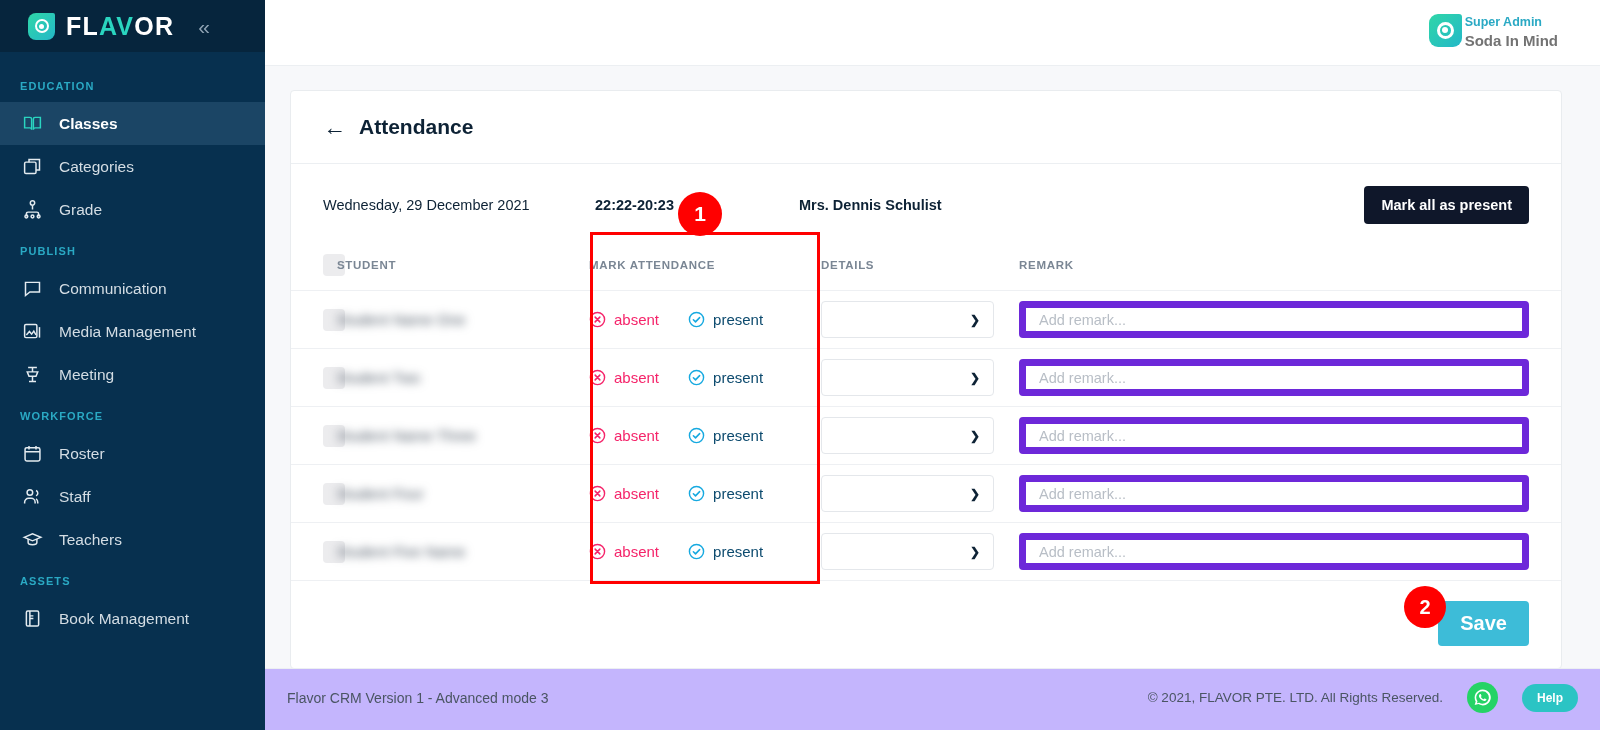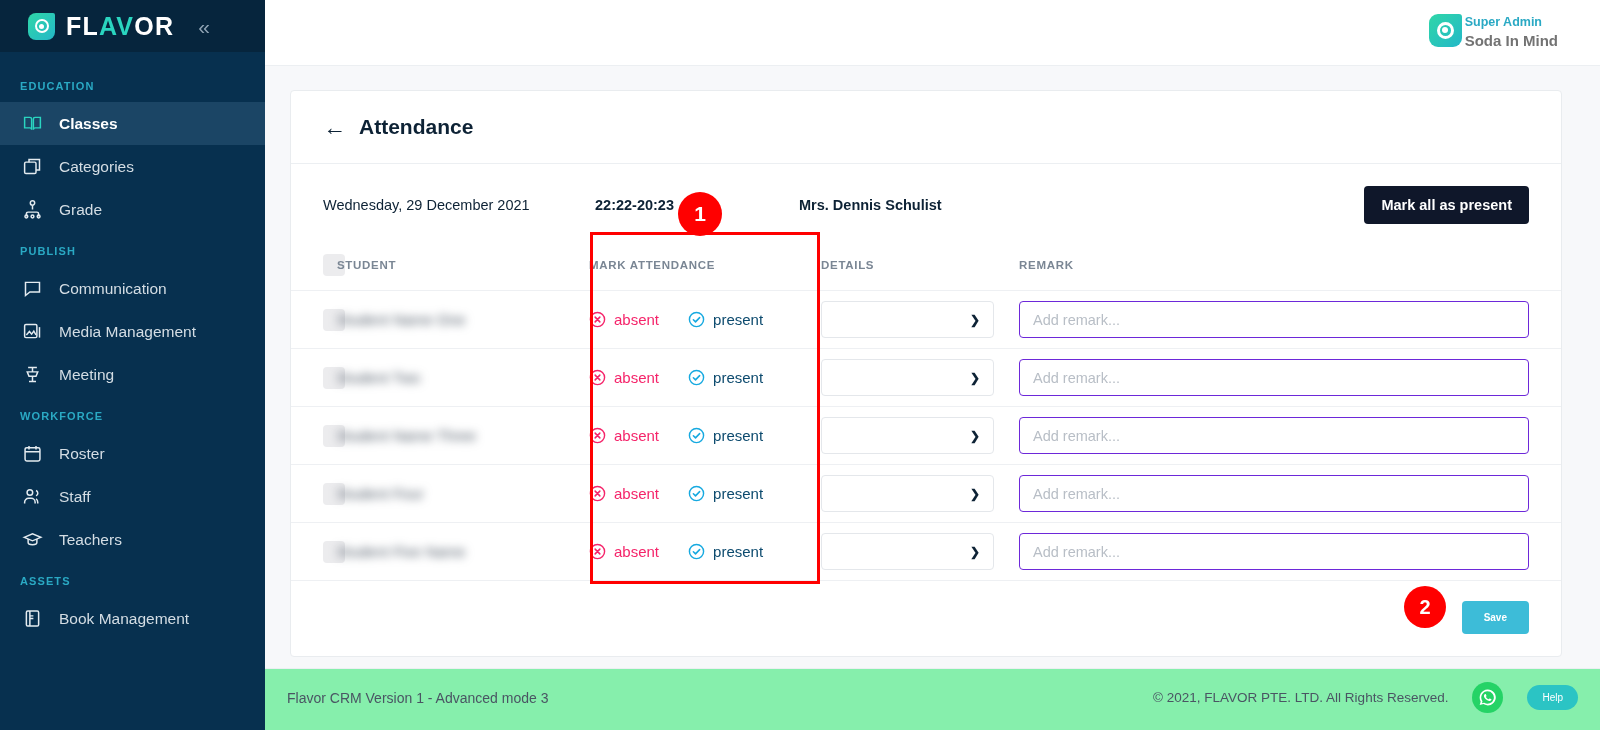--- a/index.html
+++ b/index.html
@@ -135,51 +135,51 @@
   .mark-opt.present { color: #0c4a6e; text-align: center; }
   .mark-opt svg { width: 17px; height: 17px; }
 
   .det-select {
     width: 173px; height: 37px; border: 1px solid #e4e7eb; border-radius: 4px;
     background: #fff; display: flex; align-items: center; justify-content: flex-end;
     padding-right: 13px; cursor: pointer;
   }
   .det-select .chev { color: #0d2235; font-size: 12px; font-weight: 700; line-height: 1;}
   .rem-input {
-    width: 100%; height: 37px; border: 1px solid #6d28d9; border-radius: 4px;
+    width: 100%; height: 37px; border: 7px solid #6d28d9; border-radius: 4px;
     background: #fff; padding: 0 13px; font-size: 14.5px; color: #0d2235;
     font-family: "Liberation Sans", sans-serif; outline: none;
   }
   .rem-input::placeholder { color: #b8bec6; }
   .rem-cell { padding-right: 32px !important; }
 
   .save-row { display: flex; justify-content: flex-end; align-items: center; padding: 20px 32px 22px 0; }
   .save-btn {
     background: #3dbcd8; color: #fff; border: none; border-radius: 4px;
-    padding: 11px 22px; font-size: 10px; font-weight: 700; cursor: pointer;
+    padding: 11px 22px; font-size: 20px; font-weight: 700; cursor: pointer;
     font-family: "Liberation Sans", sans-serif;
   }
 
   
   .footer {
-    height: 62px; flex: 0 0 62px; background: #86efac;
+    height: 62px; flex: 0 0 62px; background: #c4b5fd;
     border-top: 1px solid #eceff2;
     display: flex; align-items: center; padding: 0 22px 4px 22px;
     position: relative;
   }
   .footer-left { font-size: 14px; color: #4a5563; }
   .footer-right { margin-left: auto; display: flex; align-items: center; gap: 24px; }
   .copyright { font-size: 13.5px; color: #4a5563; }
   .wa-btn {
     width: 31px; height: 31px; border-radius: 50%; background: #25d366;
     display: flex; align-items: center; justify-content: center; cursor: pointer;
   }
   .help-btn {
     background: #2bc4c4; color: #fff; border-radius: 16px;
-    padding: 7px 15px; font-size: 10px; font-weight: 400; cursor: pointer; text-align: right;
+    padding: 7px 15px; font-size: 12px; font-weight: 700; cursor: pointer; text-align: right;
   }
 
   
   .anno-box {
     position: absolute; border: 3px solid #ff0000; pointer-events: none; z-index: 40;
   }
   .anno-badge {
     position: absolute; border-radius: 50%; background: #ff0000; color: #fff;
     display: flex; align-items: center; justify-content: center;
     font-weight: 700; z-index: 50; pointer-events: none;

